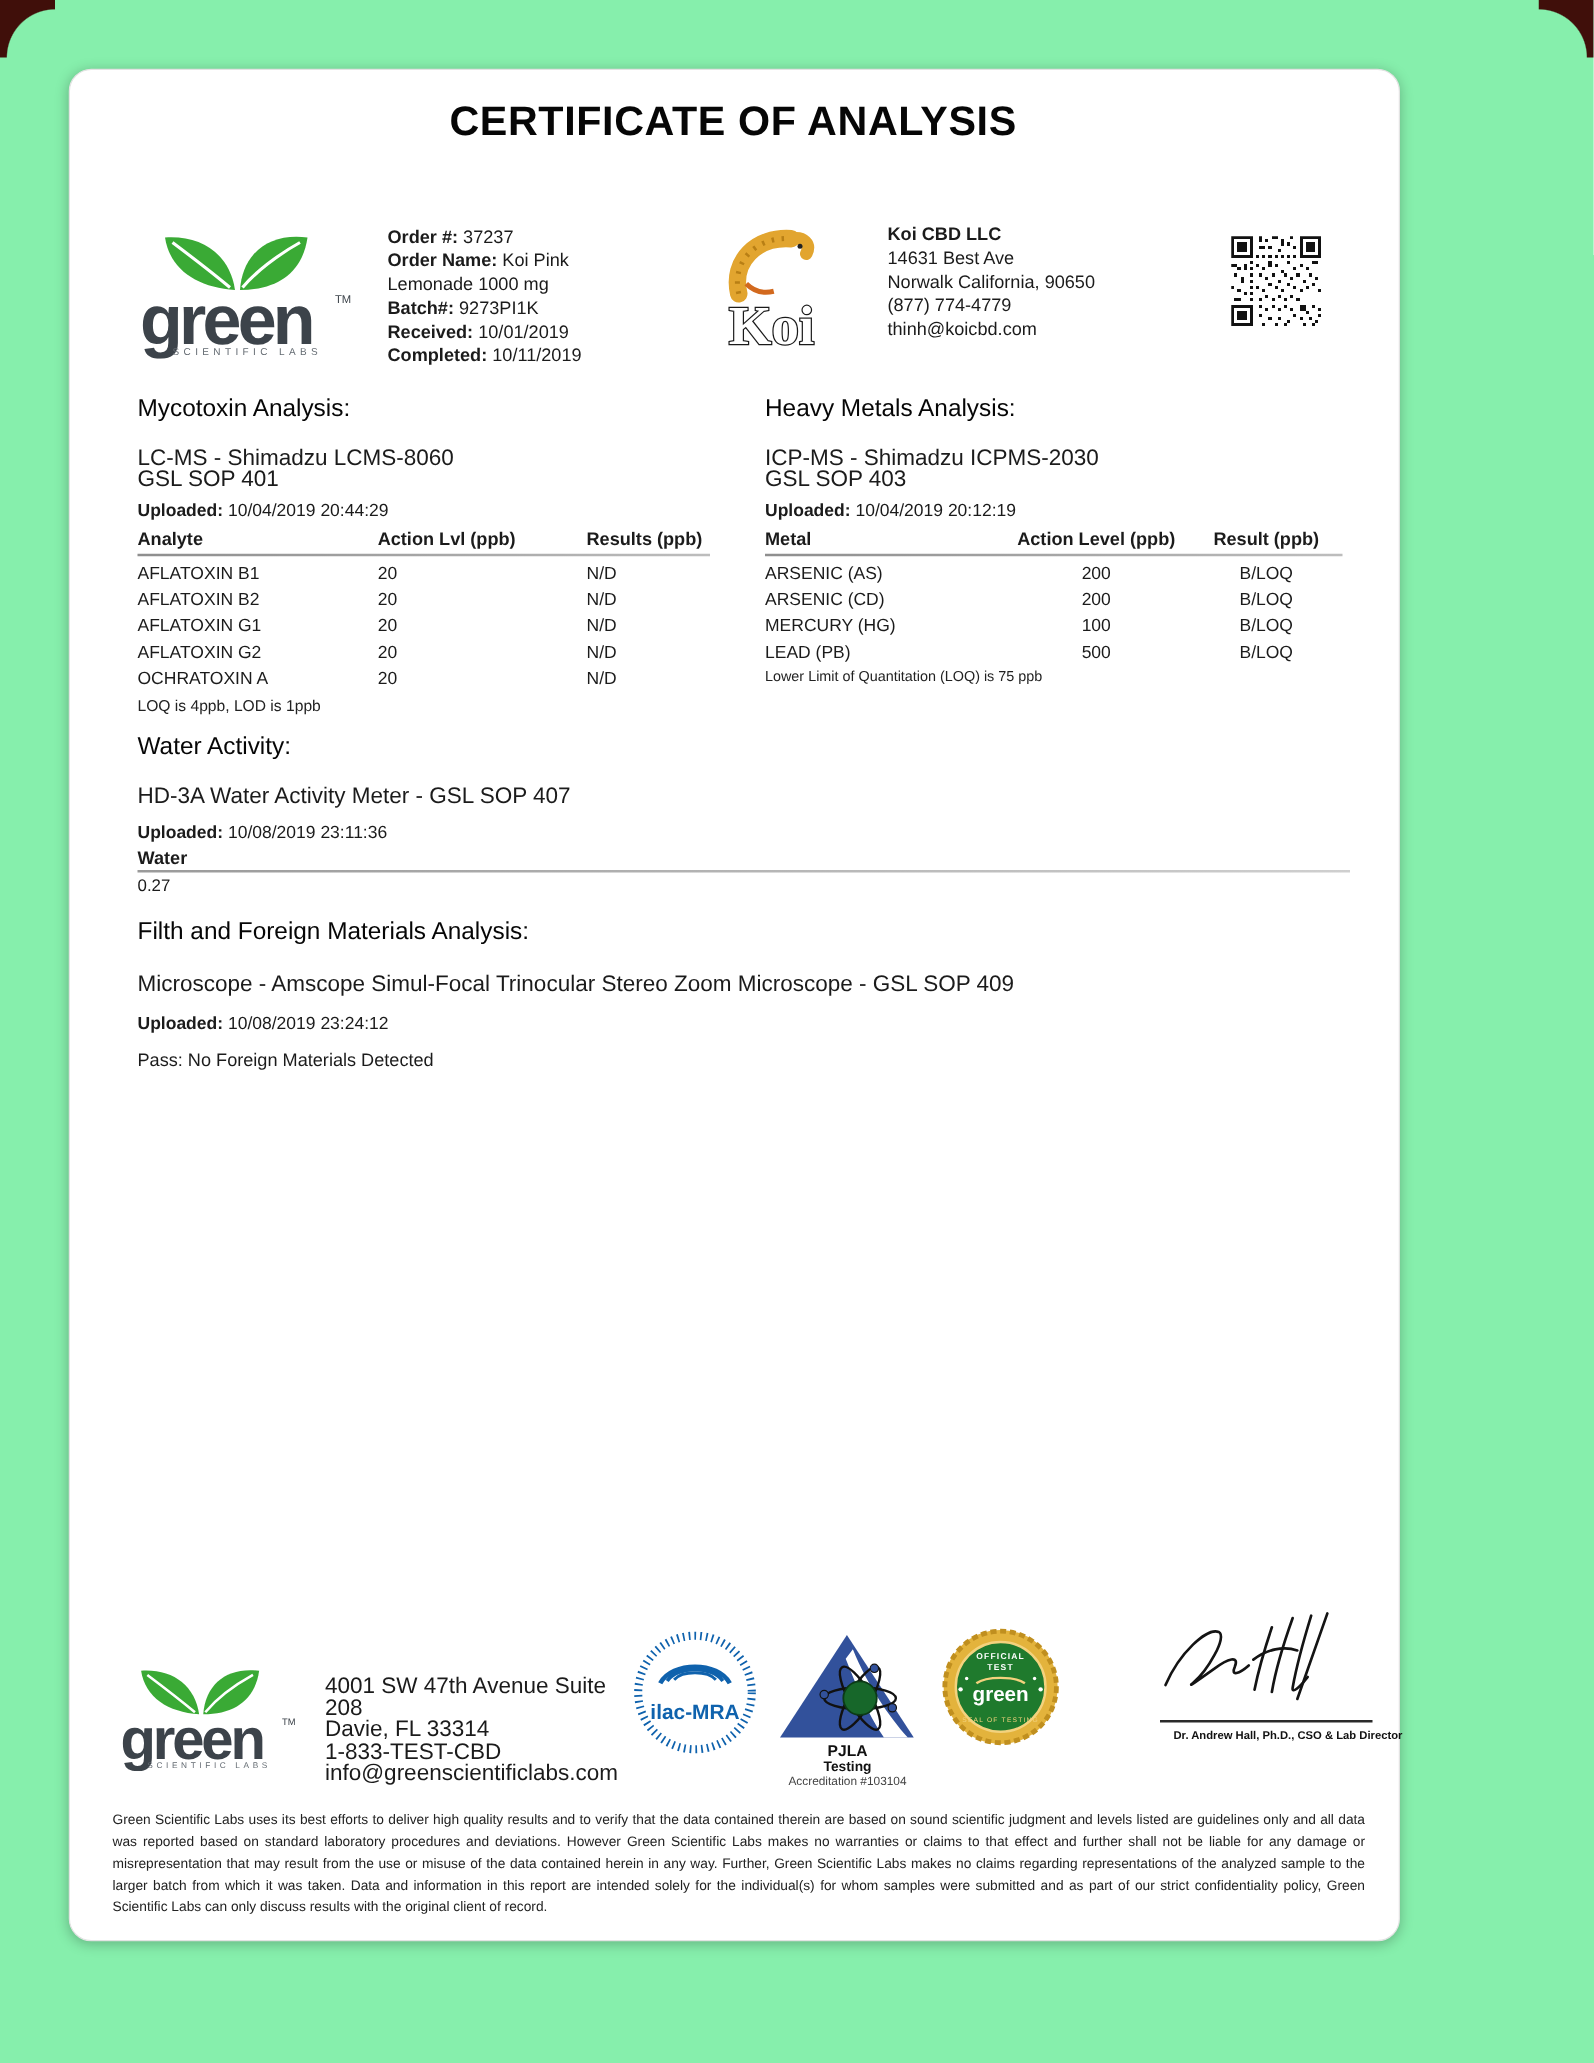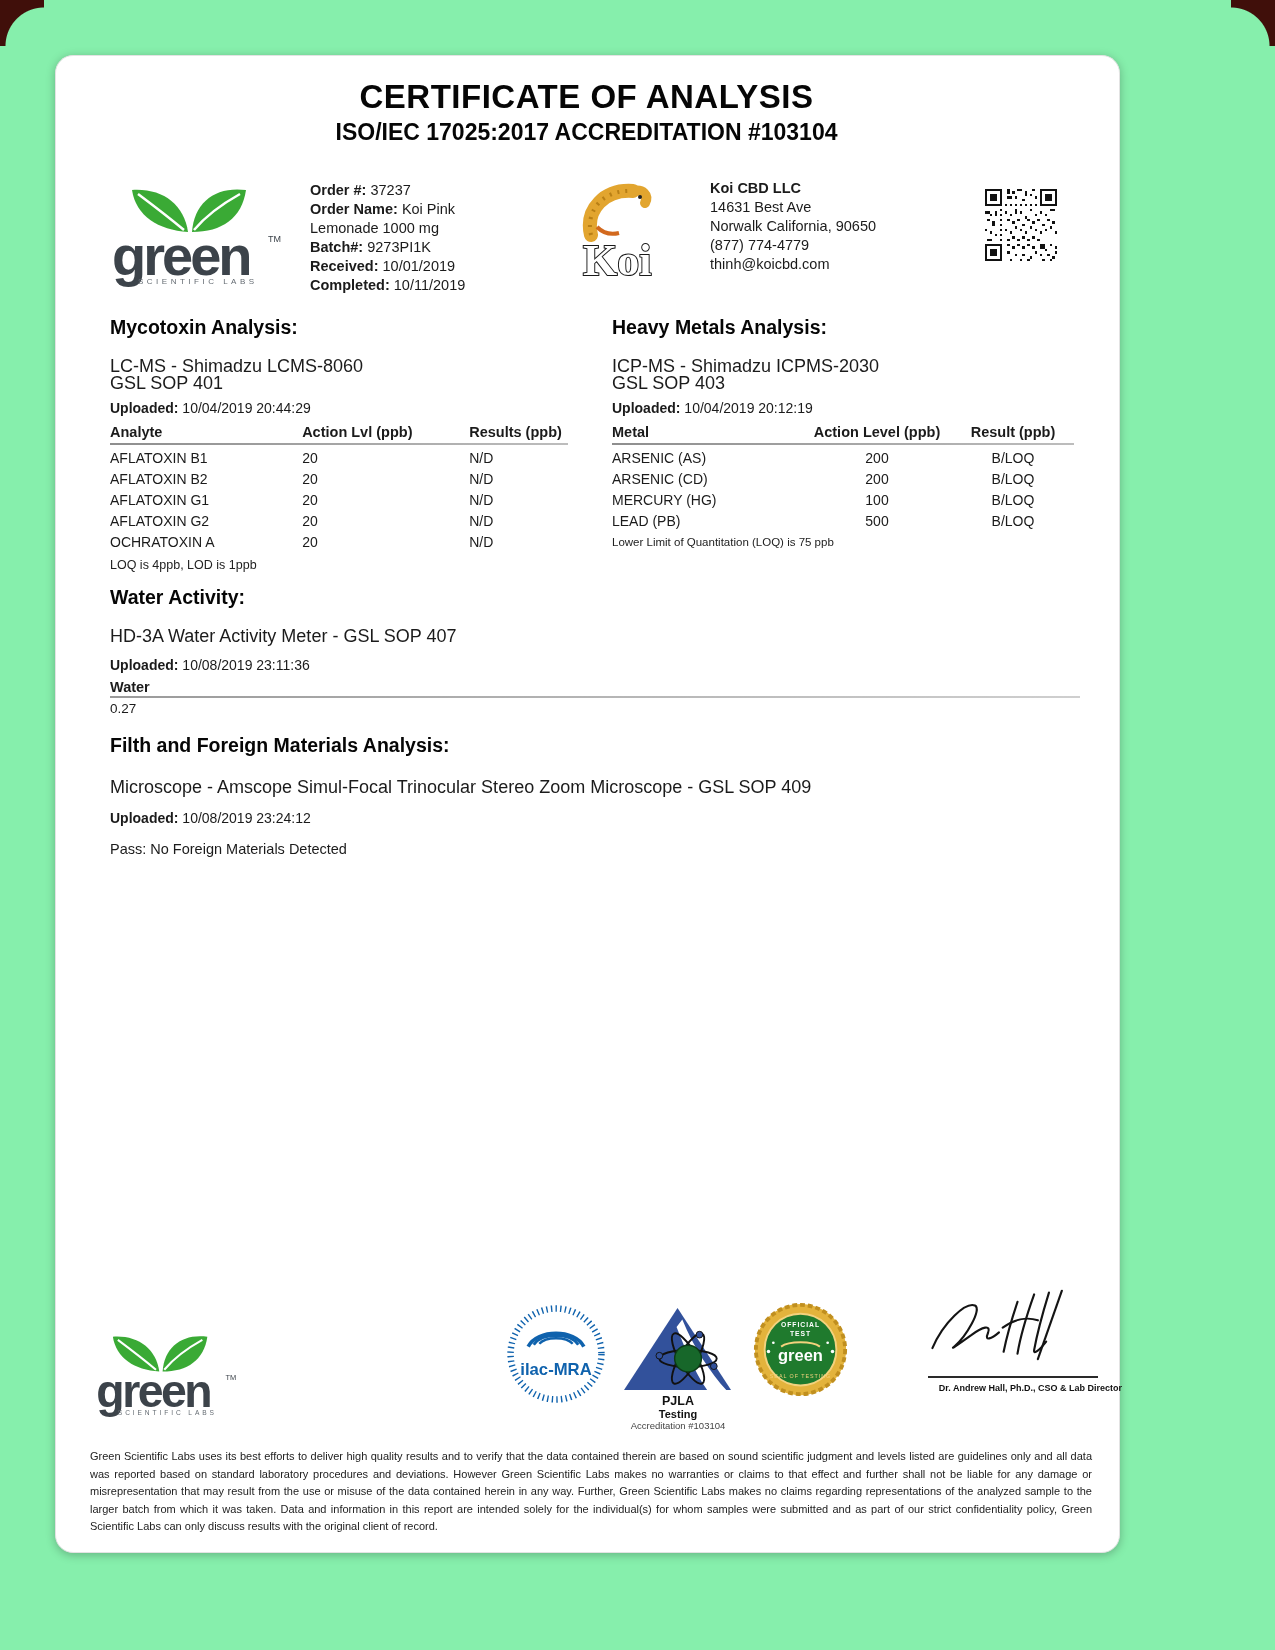--- a/index.html
+++ b/index.html
@@ -7,21 +7,21 @@
         font-family:"Liberation Sans",sans-serif;color:#1b1b1b;overflow:hidden;}
   .abs{position:absolute;}
   .b{font-weight:700;}
   .corner{width:44px;height:46px;}
   .corner.left{left:0;top:0;background:radial-gradient(circle at 100% 100%, rgba(0,0,0,0) 0 38px, #400f0a 39px);}
   .corner.right{left:1231px;top:0;background:radial-gradient(circle at 0% 100%, rgba(0,0,0,0) 0 38px, #400f0a 39px);}
   .card{left:55px;top:55px;width:1063px;height:1496px;background:#fff;border:1px solid #e3e3e3;
         border-radius:18px;box-shadow:0 2px 10px rgba(0,0,0,0.25);}
   .h1{left:55px;top:78px;width:1063px;text-align:center;font-size:33px;font-weight:700;color:#060606;letter-spacing:.5px;}
   .h2{left:55px;top:119px;width:1063px;text-align:center;font-size:23px;font-weight:700;color:#060606;}
-  .sec{font-size:19.5px;font-weight:700;color:#060606;}
+  .sec{font-size:19.5px;font-weight:400;color:#060606;}
   .body14{font-size:14.5px;line-height:19px;}
   .body13{font-size:18px;line-height:17px;}
   .up{font-size:14px;}
   .tr{display:flex;}
   .th{font-weight:700;font-size:14.5px;padding-bottom:3px;}
   .row{display:flex;font-size:14px;line-height:21px;}
   .rule{height:2px;background:linear-gradient(to right,#8e8e8e,#bdbdbd);}
   .mc1{width:210px;} .mc2{width:140px;} .mc3{width:108px;margin-left:39px;}
   .hc1{width:190px;} .hc2{width:150px;text-align:center;} .hc3{width:122px;text-align:center;}
   .foot{font-size:12.5px;color:#222;}
@@ -48,21 +48,20 @@
       <text x="160" y="60" font-size="9" fill="#3c434a">TM</text>
       <text x="30" y="102" font-size="8" letter-spacing="3.5" fill="#646b72">SCIENTIFIC LABS</text>
     </symbol>
   </svg>
 
   <div class="abs corner left"></div>
   <div class="abs corner right"></div>
   <div class="abs card"></div>
 
   <div class="abs h1">CERTIFICATE OF ANALYSIS</div>
-  <div class="abs h2">ISO/IEC 17025:2017 ACCREDITATION #103104</div>
 
   <svg class="abs" style="left:108px;top:182px" width="175" height="105">
     <use href="#greenLogo"></use>
   </svg>
 
   <div class="abs body14" style="left:310px;top:181px;width:182px">
     <div><span class="b">Order #:</span> <span>37237</span></div>
     <div><span class="b">Order Name:</span> <span>Koi Pink Lemonade 1000 mg</span></div>
     <div><span class="b">Batch#:</span> <span>9273PI1K</span></div>
     <div><span class="b">Received:</span> <span>10/01/2019</span></div>
@@ -287,20 +286,26 @@
   <div class="abs body13" style="left:110px;top:779px">Microscope - Amscope Simul-Focal Trinocular Stereo Zoom Microscope - GSL SOP 409</div>
   <div class="abs up" style="left:110px;top:810px">
     <span class="b">Uploaded:</span> <span>10/08/2019 23:24:12</span>
   </div>
   <div class="abs" style="left:110px;top:841px;font-size:14.5px">Pass: No Foreign Materials Detected</div>
 
   <svg class="abs" style="left:93px;top:1330px" width="145" height="87" viewBox="0 0 175 105">
     <use href="#greenLogo"></use>
   </svg>
 
+  <div class="abs body13" style="left:260px;top:1340px;width:230px;line-height:17.5px">
+    <div>4001 SW 47th Avenue Suite 208</div>
+    <div>Davie, FL 33314</div>
+    <div>1-833-TEST-CBD</div>
+    <div>info@greenscientificlabs.com</div>
+  </div>
 
   <svg class="abs" style="left:505px;top:1303px" width="102" height="102" viewBox="0 0 110 110">
     <circle cx="55" cy="55" r="49" fill="none" stroke="#0f62ad" stroke-width="7" stroke-dasharray="1.5 3.5"></circle>
     <path d="M25,47 C35,28 75,28 85,47" fill="none" stroke="#0f62ad" stroke-width="4"></path>
     <path d="M31,45 C40,32 70,32 79,45" fill="none" stroke="#0f62ad" stroke-width="3"></path>
     <path d="M37,44 C44,36 66,36 73,44" fill="none" stroke="#0f62ad" stroke-width="2.5"></path>
     <text x="55" y="78" text-anchor="middle" font-size="18" font-weight="bold" fill="#0f62ad">ilac-MRA</text>
   </svg>
 
   <svg class="abs" style="left:622px;top:1306px" width="112" height="86" viewBox="0 0 115 90">

